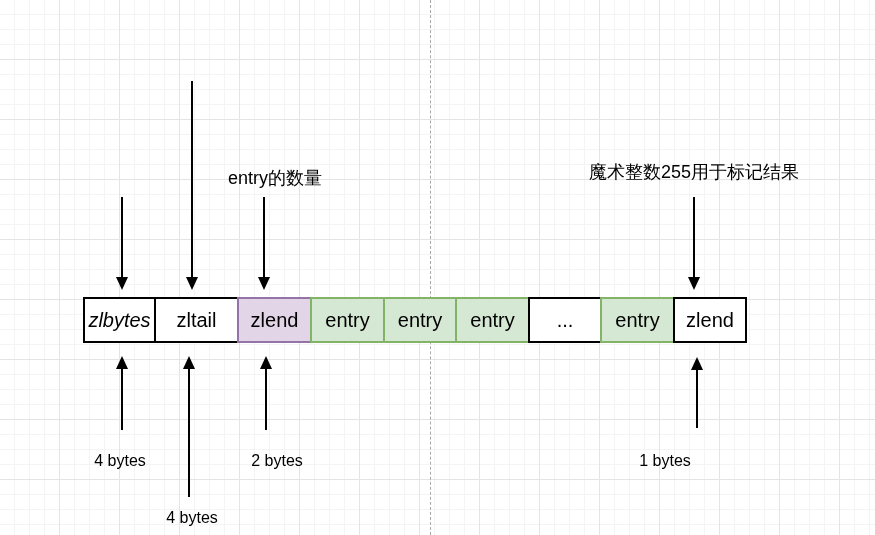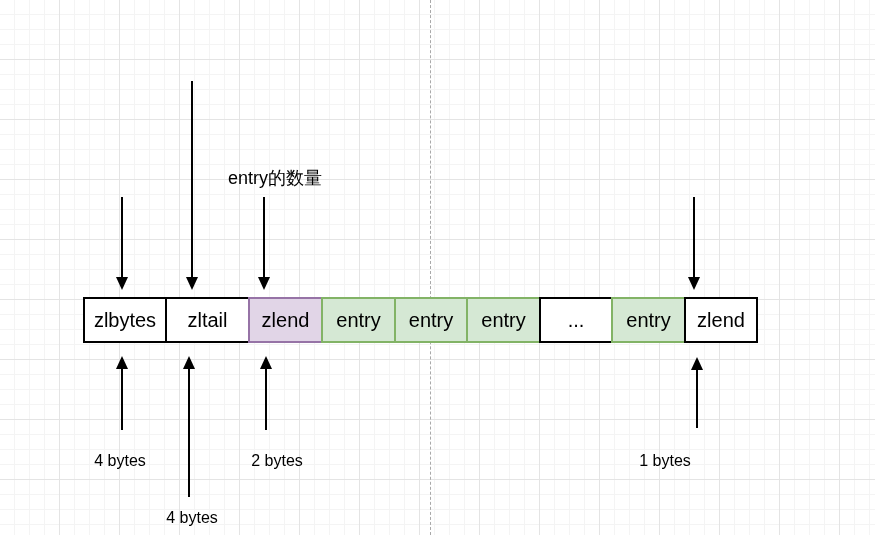--- a/index.html
+++ b/index.html
@@ -89,40 +89,41 @@
 <body>
 
 <div class="canvas">
 
   <div class="page-divider"></div>
 
 
 
   <div class="note" style="left:222px; top:164px; width:106px;">entry的数量</div>
 
+  <div class="note" style="left:580px; top:158px; width:228px;">魔术整数255用于标记结果</div>
 
   <div class="arrow down" style="left:116px; top:197px; height:93px;">
       <span class="shaft"></span>
       <span class="head"></span>
     </div>
   <div class="arrow down" style="left:186px; top:81px; height:209px;">
       <span class="shaft"></span>
       <span class="head"></span>
     </div>
   <div class="arrow down" style="left:258px; top:197px; height:93px;">
       <span class="shaft"></span>
       <span class="head"></span>
     </div>
   <div class="arrow down" style="left:688px; top:197px; height:93px;">
       <span class="shaft"></span>
       <span class="head"></span>
     </div>
 
   <div class="row">
-    <div class="cell" style="width:84px;">zlbytes</div>
+    <div class="cell" style="width:73px;font-style:italic;">zlbytes</div>
     <div class="cell" style="width:85px;">zltail</div>
     <div class="cell purple" style="width:75px;">zlend</div>
     <div class="cell green" style="width:75px;">entry</div>
     <div class="cell green" style="width:74px;">entry</div>
     <div class="cell green" style="width:75px;">entry</div>
     <div class="cell" style="width:74px;">...</div>
     <div class="cell green" style="width:75px;">entry</div>
     <div class="cell" style="width:74px;">zlend</div>
   </div>
 

